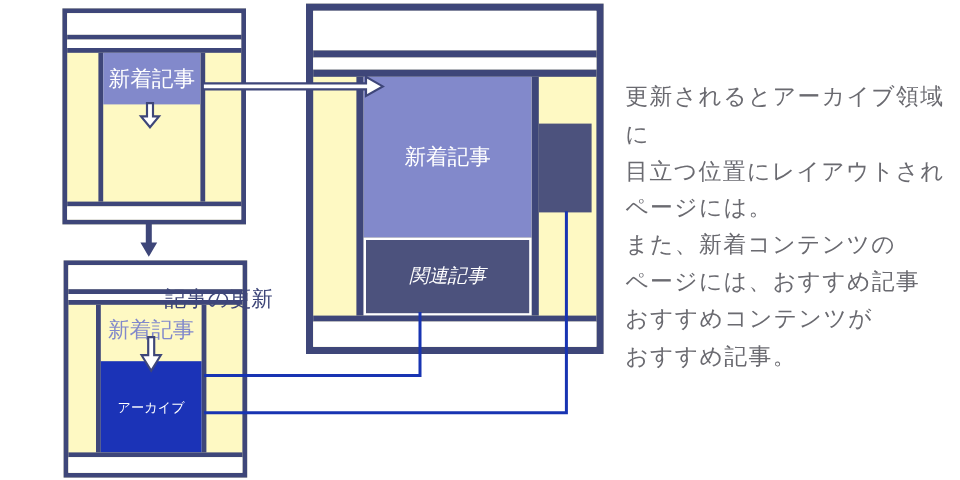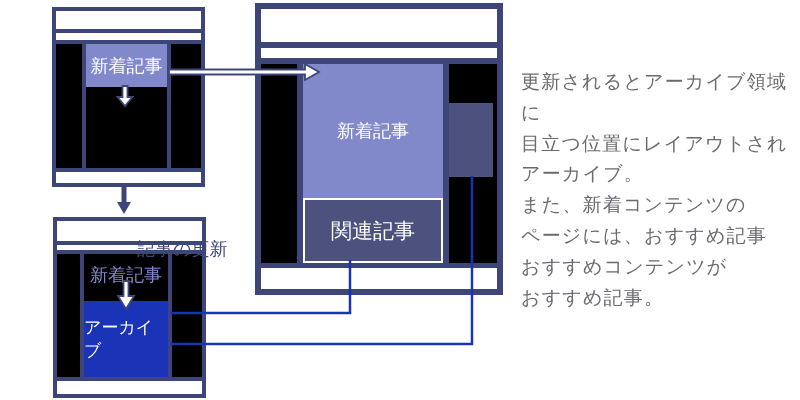--- a/index.html
+++ b/index.html
@@ -7,21 +7,21 @@
     --periwinkle:#8289CB;
     --slate:#4C527D;
     --blue:#1B33B7;
     --connector:#1834B2;
     --gray:#6A6A70;
   }
   *{margin:0;padding:0;box-sizing:content-box;}
   html,body{width:800px;height:400px;background:#fff;overflow:hidden;}
   body{font-family:"DejaVu Sans","Liberation Sans",sans-serif;position:relative;}
   .stage{position:absolute;left:0;top:0;width:800px;height:400px;}
-  .wf{position:absolute;background:#000000;border:4px solid var(--navy);}
+  .wf{position:absolute;background:#fef9c3;border:4px solid var(--navy);}
   .wf-lg{border-width:6px;}
   .hline{position:absolute;left:0;right:0;background:var(--navy);}
   .vline{position:absolute;background:var(--navy);}
   .fillbox{position:absolute;display:flex;align-items:center;justify-content:center;color:#fff;}
   .periwinkle{background:var(--periwinkle);}
   .slate{background:var(--slate);}
   .bluebox{background:var(--blue);}
   .label{position:absolute;white-space:nowrap;}
   .label-navy{color:var(--navy);}
   .label-gray{color:var(--gray);}
@@ -49,51 +49,51 @@
   </div>
 
   <div class="wf" style="left:53px;top:217px;width:145px;height:173px;">
     <div style="position:absolute;left:0;top:0;width:145px;height:20px;background:#fff;"></div>
     <div class="hline" style="top:20px;height:4px;"></div>
     <div style="position:absolute;left:0;top:24px;width:145px;height:5px;background:#fff;"></div>
     <div class="hline" style="top:29px;height:4px;"></div>
     <div class="vline" style="left:23px;top:33px;width:4px;height:123px;"></div>
     <div class="vline" style="left:111px;top:33px;width:4px;height:123px;"></div>
     <div class="label label-peri" style="left:27px;top:42px;width:84px;text-align:center;font-size:18px;">新着記事</div>
-    <div class="fillbox bluebox" style="left:27px;top:80px;width:84px;height:76px;font-size:17px;">
+    <div class="fillbox bluebox" style="left:27px;top:80px;width:84px;height:76px;font-size:11px;">
       <span>アーカイブ</span>
     </div>
     <div class="hline" style="top:156px;height:4px;"></div>
     <div style="position:absolute;left:0;top:160px;width:145px;height:13px;background:#fff;"></div>
   </div>
 
   <div class="wf wf-lg" style="left:255px;top:3px;width:236px;height:280px;">
     <div style="position:absolute;left:0;top:0;width:236px;height:33px;background:#fff;"></div>
     <div class="hline" style="top:33px;height:6px;"></div>
     <div style="position:absolute;left:0;top:39px;width:236px;height:10px;background:#fff;"></div>
     <div class="hline" style="top:49px;height:6px;"></div>
     <div class="vline" style="left:36px;top:55px;width:6px;height:199px;"></div>
     <div class="vline" style="left:182px;top:55px;width:6px;height:199px;"></div>
     <div class="fillbox periwinkle" style="left:42px;top:55px;width:140px;height:134px;font-size:18px;">
       <span>新着記事</span>
     </div>
-    <div class="fillbox slate" style="left:42px;top:189px;width:136px;height:61px;font-size:21px;border:2px solid #fff;">
+    <div class="fillbox slate" style="left:42px;top:189px;width:136px;height:61px;font-size:16px;border:2px solid #fff;font-style:italic;">
       <span>関連記事</span>
     </div>
     <div class="fillbox slate" style="left:188px;top:94px;width:44px;height:74px;"></div>
     <div class="hline" style="top:254px;height:5px;"></div>
     <div style="position:absolute;left:0;top:259px;width:236px;height:21px;background:#fff;"></div>
   </div>
 
   <div class="label label-navy" style="left:137px;top:189px;font-size:18px;margin-top:48px;">記事の更新</div>
 
   <div class="desc">
     <div>更新されるとアーカイブ領域に</div>
     <div>目立つ位置にレイアウトされ</div>
-    <div>アーカイブ。</div>
+    <div>ページには。</div>
     <div>また、新着コンテンツの</div>
     <div>ページには、おすすめ記事</div>
     <div>おすすめコンテンツが</div>
     <div>おすすめ記事。</div>
   </div>
 
   <svg class="overlay" viewBox="0 0 800 400">
 
     <polyline points="350,260 350,313 170,313" fill="none" stroke="var(--connector)" stroke-width="2.5"></polyline>
 

